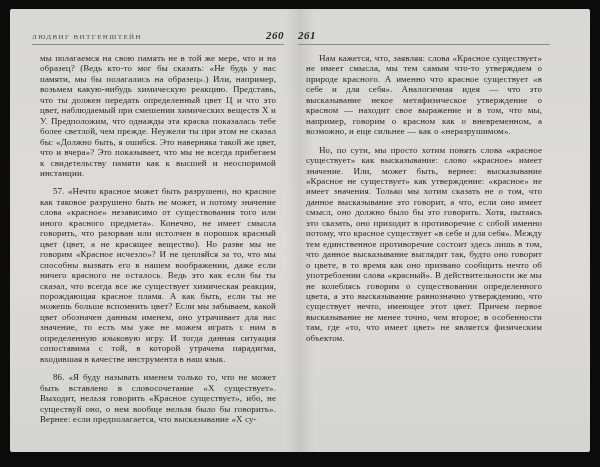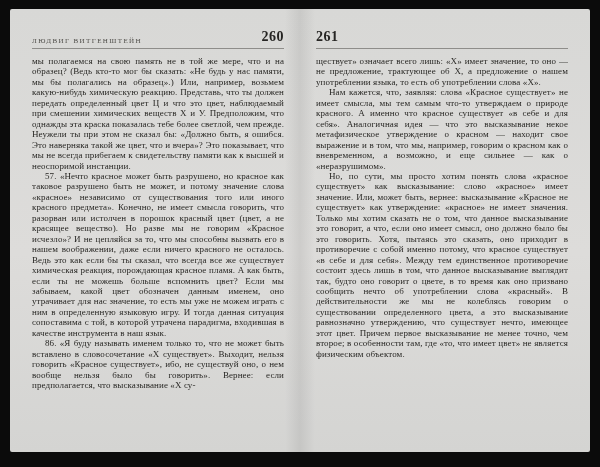--- a/index.html
+++ b/index.html
@@ -21,49 +21,50 @@
     width:30px; transform:translateX(-50%);
     background:linear-gradient(90deg, rgba(0,0,0,0) 0%, rgba(0,0,0,0.07) 50%, rgba(0,0,0,0) 100%);
     pointer-events:none;
   }
   .page {
     position:absolute;
     top:20px;
     width:252px;
   }
   .page.left  { left:22px;  }
-  .page.right { left:306px; }
+  .page.right { left:288px; }
   .page-header {
     display:flex;
     justify-content:space-between;
     align-items:flex-end;
     border-bottom:1px solid #8e8d8a;
     padding-bottom:3px;
   }
   .running-head {
     font-size:7px;
     letter-spacing:1.4px;
     color:#4e4c48;
     text-transform:uppercase;
   }
   .page-number {
-    font-size:14px;
+    font-size:11px;
     font-weight:bold;
     color:#262523;
     letter-spacing:0.5px;
+    font-style:italic;
   }
   .page-body {
     margin-top:7px;
     font-size:9px;
     line-height:10.45px;
     color:#272623;
     text-align:justify;
     letter-spacing:0.1px;
   }
-  .para { margin:0; }
+  .para { margin:8px; }
   .para.indent { text-indent:13px; }
 </style>
 </head>
 <body>
 
 <div class="scan-frame">
   <div class="book-spread">
     <div class="gutter-shadow"></div>
 
     <section class="page left">
@@ -76,19 +77,18 @@
         <p class="para indent">57. «Нечто красное может быть разрушено, но красное как таковое разрушено быть не может, и потому значение слова «красное» независимо от существования того или иного красного предмета». Конечно, не имеет смысла говорить, что разорван или истолчен в порошок красный цвет (цвет, а не красящее вещество). Но разве мы не говорим «Красное исчезло»? И не цепляйся за то, что мы способны вызвать его в нашем воображении, даже если ничего красного не осталось. Ведь это как если бы ты сказал, что всегда все же существует химическая реакция, порождающая красное пламя. А как быть, если ты не можешь больше вспомнить цвет? Если мы забываем, какой цвет обозначен данным именем, оно утрачивает для нас значение, то есть мы уже не можем играть с ним в определенную языковую игру. И тогда данная ситуация сопоставима с той, в которой утрачена парадигма, входившая в качестве инструмента в наш язык.</p>
         <p class="para indent">86. «Я буду называть именем только то, что не может быть вставлено в словосочетание «Х существует». Выходит, нельзя говорить «Красное существует», ибо, не существуй оно, о нем вообще нельзя было бы говорить». Вернее: если предполагается, что высказывание «Х су-</p>
       </div>
     </section>
 
     <section class="page right">
       <header class="page-header">
         <span class="page-number">261</span>
       </header>
       <div class="page-body">
-        <p class="para">ществует» означает всего лишь: «Х» имеет значение, то оно — не предложение, трактующее об Х, а предложение о нашем употреблении языка, то есть об употреблении слова «Х».</p>
         <p class="para indent">Нам кажется, что, заявляя: слова «Красное существует» не имеет смысла, мы тем самым что-то утверждаем о природе красного. А именно что красное существует «в себе и для себя». Аналогичная идея — что это высказывание некое метафизическое утверждение о красном — находит свое выражение и в том, что мы, например, говорим о красном как о вневременном, а возможно, и еще сильнее — как о «неразрушимом».</p>
         <p class="para indent">Но, по сути, мы просто хотим понять слова «красное существует» как высказывание: слово «красное» имеет значение. Или, может быть, вернее: высказывание «Красное не существует» как утверждение: «красное» не имеет значения. Только мы хотим сказать не о том, что данное высказывание это говорит, а что, если оно имеет смысл, оно должно было бы это говорить. Хотя, пытаясь это сказать, оно приходит в противоречие с собой именно потому, что красное существует «в себе и для себя». Между тем единственное противоречие состоит здесь лишь в том, что данное высказывание выглядит так, будто оно говорит о цвете, в то время как оно призвано сообщить нечто об употреблении слова «красный». В действительности же мы не колеблясь говорим о существовании определенного цвета, а это высказывание равнозначно утверждению, что существует нечто, имеющее этот цвет. Причем первое высказывание не менее точно, чем второе; в особенности там, где «то, что имеет цвет» не является физическим объектом.</p>
       </div>
     </section>
   </div>
 </div>
 
 </body></html>

